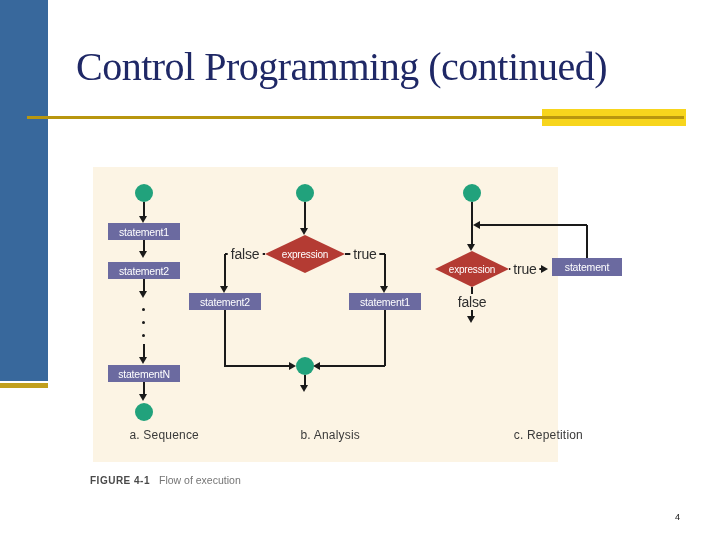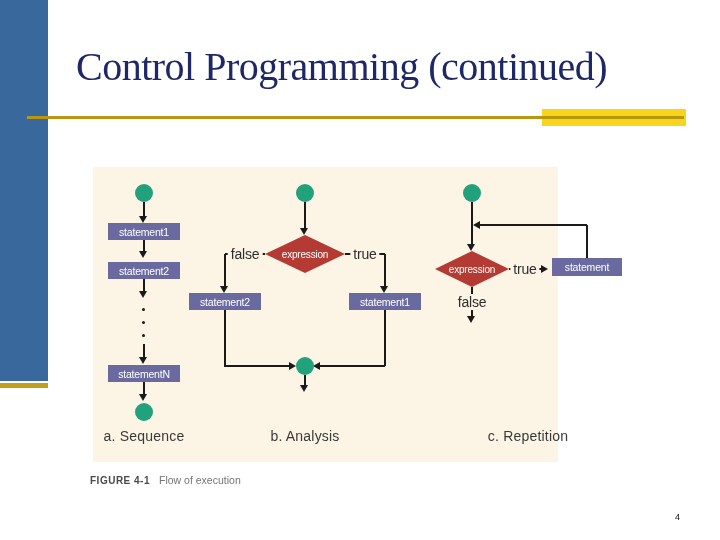--- a/index.html
+++ b/index.html
@@ -27,22 +27,22 @@
              clip-path:polygon(50% 0,100% 50%,50% 100%,0 50%); }
   .vl  { position:absolute; width:1.5px;  background:#1a1a1a; }
   .hl  { position:absolute; height:1.5px; background:#1a1a1a; }
   .ad  { position:absolute; width:0; height:0; border-left:4px solid transparent; border-right:4px solid transparent; border-top:7px solid #1a1a1a; }
   .ar  { position:absolute; width:0; height:0; border-top:4px solid transparent; border-bottom:4px solid transparent; border-left:7px solid #1a1a1a; }
   .al  { position:absolute; width:0; height:0; border-top:4px solid transparent; border-bottom:4px solid transparent; border-right:7px solid #1a1a1a; }
   .dot { position:absolute; width:3px; height:3px; border-radius:50%; background:#1a1a1a; }
 
   .cond-label { position:absolute; transform:translate(-50%,-50%); background:#FCF4E4; color:#2e2e2e;
                 font-size:14px; padding:0 3px; letter-spacing:-0.2px; }
-  .dlabel { position:absolute; transform:translateX(-50%); width:110px; text-align:center;
-            color:#3a3a3a; font-size:14px; letter-spacing:0.2px; }
+  .dlabel { position:absolute; transform:translateX(-50%); width:110px; text-align:right;
+            color:#3a3a3a; font-size:12px; letter-spacing:0.2px; }
 
   .caption { position:absolute; left:90px; top:474px; font-size:10.5px; color:#757575; }
   .caption .cap-b { font-weight:bold; color:#4a4a4a; letter-spacing:0.5px; margin-right:9px; font-size:10px;margin-top:19px; }
 
   .footer { position:absolute; left:112px; top:512px; font-size:9px; color:#111111; }
   .pageno { position:absolute; left:656px; top:512px; width:24px; text-align:right; font-size:9px; color:#111111; }
 </style>
 </head>
 <body>
 

